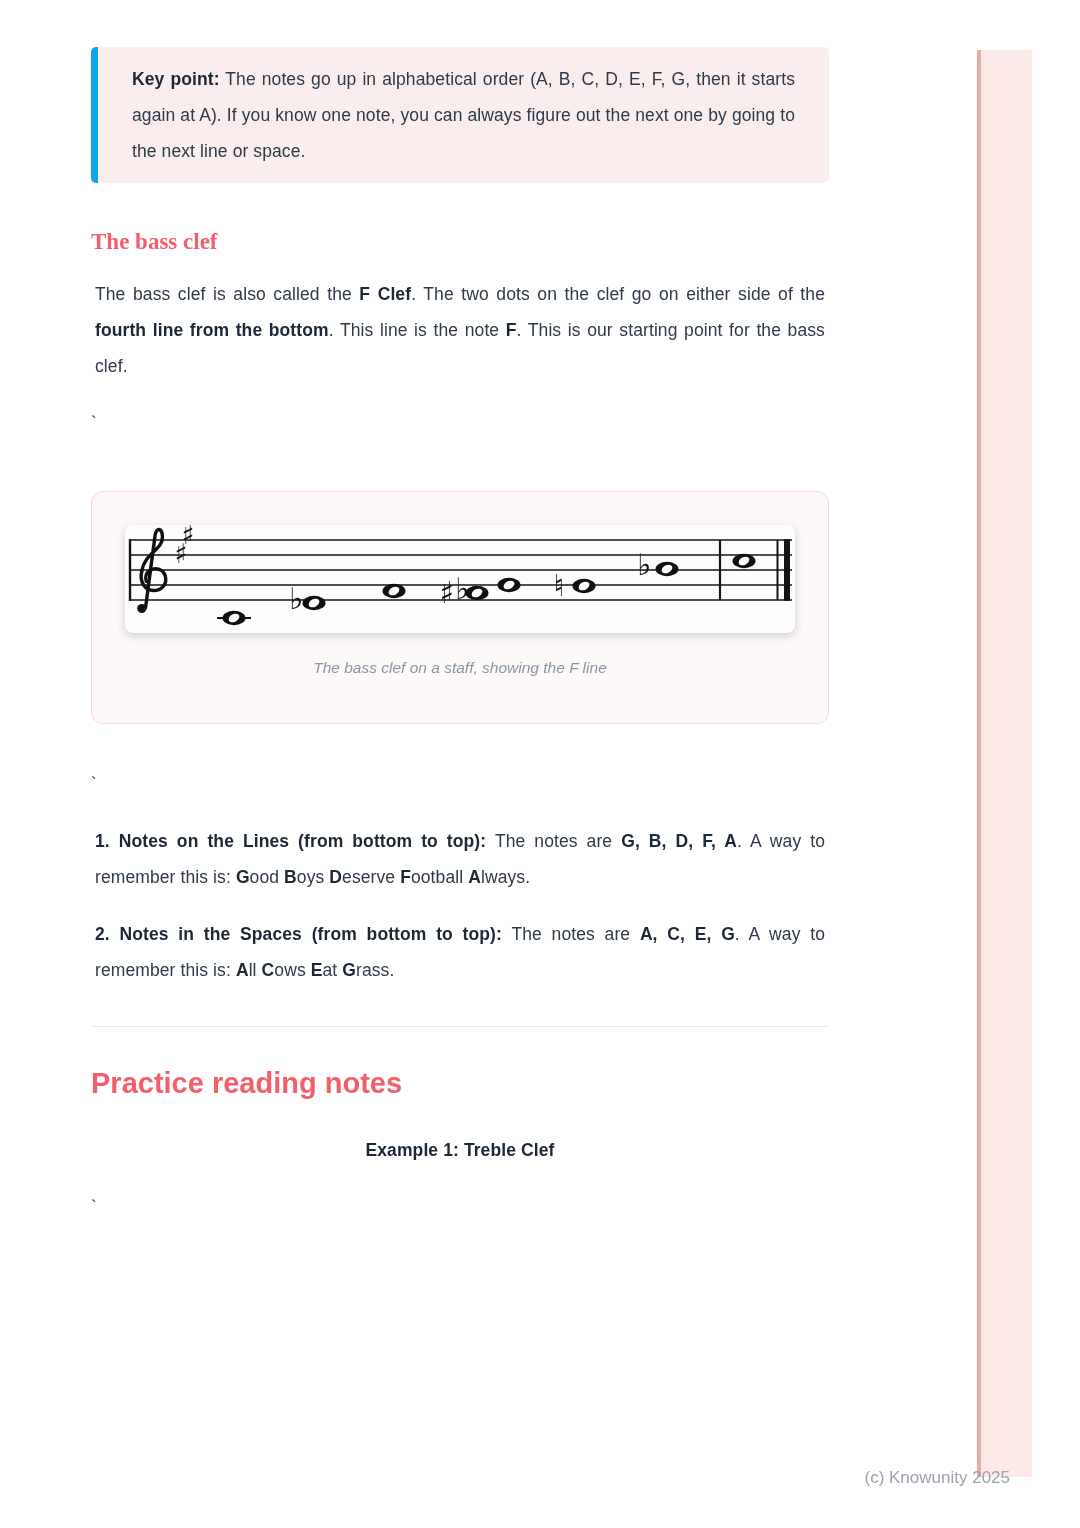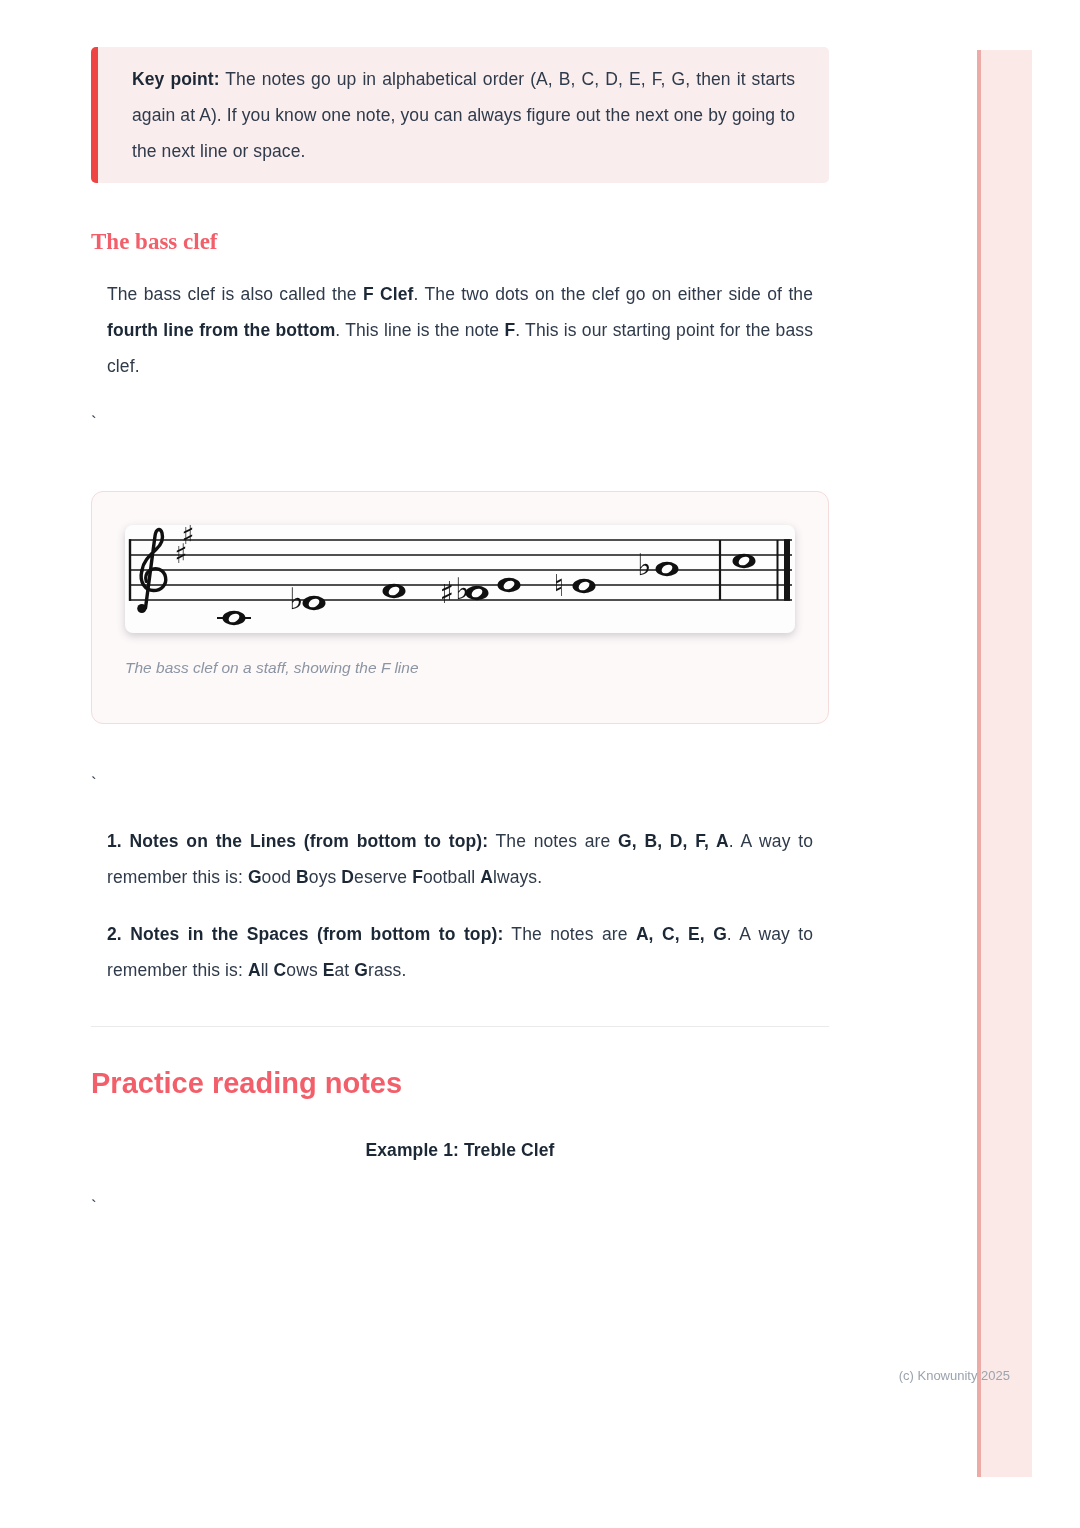--- a/index.html
+++ b/index.html
@@ -9,54 +9,54 @@
     background:#ffffff; color:#2f3a4a;
     font-family:"Liberation Sans", sans-serif;
   }
   .accent-bar {
     position:absolute; top:50px; right:48px; width:55px; height:1427px;
     background:#fbe9e8; border-left:4px solid #edaba8; z-index:0;
   }
   .content { position:absolute; left:91px; top:0; width:738px; z-index:1; }
 
   .callout {
-    margin-top:47px; background:#f9edee; border-left:7px solid #ef4444;
+    margin-top:47px; background:#f9edee; border-left:7px solid #0ea5e9;
     border-radius:5px; padding:14px 34px;
   }
   .callout-text, .body-p {
     font-size:17.5px; line-height:36px; text-align:justify; letter-spacing:.1px;
   }
   strong { font-weight:bold; color:#1c2836; }
   .h-red { color:#f25f6a; font-weight:bold; }
   .h3 { font-size:23px; margin:46px 0 14px;font-family:Liberation Serif, serif; }
   .h2 { font-size:29px; margin:40px 0 32px; }
-  .body-p { margin:21px 16px; }
+  .body-p { margin:21px 4px; }
   .strong-p { font-weight:bold; color:#1c2836; text-align:center; }
   .tick { font-size:17px; line-height:36px; margin:21px 0; color:#2f3a4a; }
 
   .fig {
     margin:50px 0 0; border:1px solid #f5dbdb; background:#fdf9f9;
     border-radius:12px; padding:33px 33px 46px;
   }
   .staff-box {
     width:670px; height:108px; margin:0 auto; background:#fdfdfe;
     border-radius:8px; box-shadow:0 3px 8px rgba(50,50,70,.22);
   }
   .staff-svg { display:block; width:670px; height:108px; }
   figcaption {
-    margin-top:26px; font-style:italic;
+    margin-top:26px; text-align:center; font-style:italic;
     color:#8c95a3; font-size:15.5px;
   }
   .fig + .tick { margin-top:42px; }
 
   hr.divider { border:none; border-top:1px solid #e9eaec; margin:38px 0 0; }
 
   .footer {
-    position:absolute; top:1368px; right:70px; z-index:2;
-    font-size:13px; color:#9ba3ad;
+    position:absolute; top:1468px; right:70px; z-index:2;
+    font-size:17px; color:#9ba3ad;
   }
 </style>
 </head>
 <body>
 
 <div class="page">
 
   <div class="accent-bar"></div>
 
   <main class="content">

